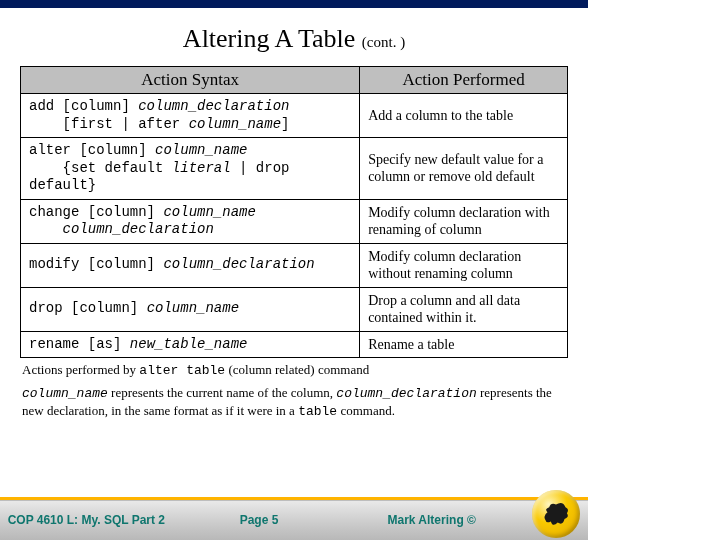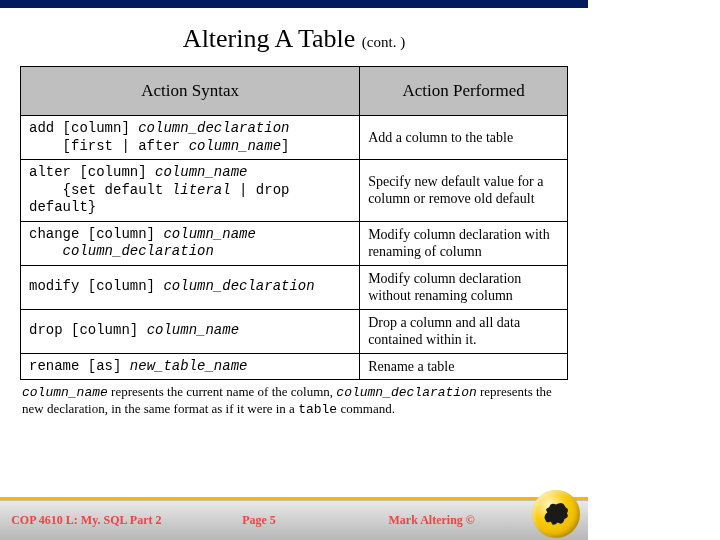--- a/index.html
+++ b/index.html
@@ -21,21 +21,21 @@
   table.actions {
     width: 100%;
     border-collapse: collapse;
     table-layout: fixed;
   }
   table.actions th {
     background: #bfbfbf;
     font-family: "Times New Roman", serif;
     font-weight: normal;
     font-size: 17px;
-    padding: 14px 6px;
+    padding: 3px 6px;
     border: 1.5px solid #000;
     text-align: center;
   }
   table.actions th:first-child { width: 62%; }
   table.actions th:last-child { width: 38%; }
   table.actions td {
     border: 1.5px solid #000;
     padding: 4px 8px;
     vertical-align: middle;
     font-size: 14px;
@@ -78,24 +78,24 @@
   .footer-cols {
     position: absolute;
     left: 0; right: 70px; bottom: 0;
     height: 40px;
     display: flex;
     align-items: center;
   }
   .footer-cols > div {
     flex: 1;
     text-align: center;
-    font-family: Liberation Serif, serif;
+    font-family: Liberation Sans, sans-serif;
     font-size: 12px;
     font-weight: bold;
-    color: #ef4444;
+    color: #0f766e;
   }
   .logo {
     position: absolute;
     right: 8px; bottom: 2px;
     width: 48px; height: 48px;
     border-radius: 50%;
     background: radial-gradient(circle at 35% 30%, #fff6c0 0%, #f9c900 40%, #e0a800 100%);
     display: flex; align-items: center; justify-content: center;
     box-shadow: inset -2px -2px 4px rgba(0,0,0,0.25), inset 2px 2px 4px rgba(255,255,255,0.6);
   }
@@ -141,20 +141,21 @@
         <td class="syntax">drop [column] <span class="sit">column_name</span></td>
         <td>Drop a column and all data contained within it.</td>
       </tr>
       <tr>
         <td class="syntax">rename [as] <span class="sit">new_table_name</span></td>
         <td>Rename a table</td>
       </tr>
     </tbody>
   </table>
 
+  <p class="note">Actions performed by <span class="code">alter table</span> (column related) command</p>
   <p class="note"><span class="icode">column_name</span> represents the current name of the column, <span class="icode">column_declaration</span> represents the new declaration, in the same format as if it were in a <span class="code">table</span> command.</p>
 
   <div class="footer-wrap">
     <div class="footer-line"></div>
     <div class="footer-band"></div>
     <div class="footer-cols">
       <div>COP 4610 L: My. SQL Part 2</div>
       <div>Page 5</div>
       <div>Mark Altering ©</div>
     </div>

